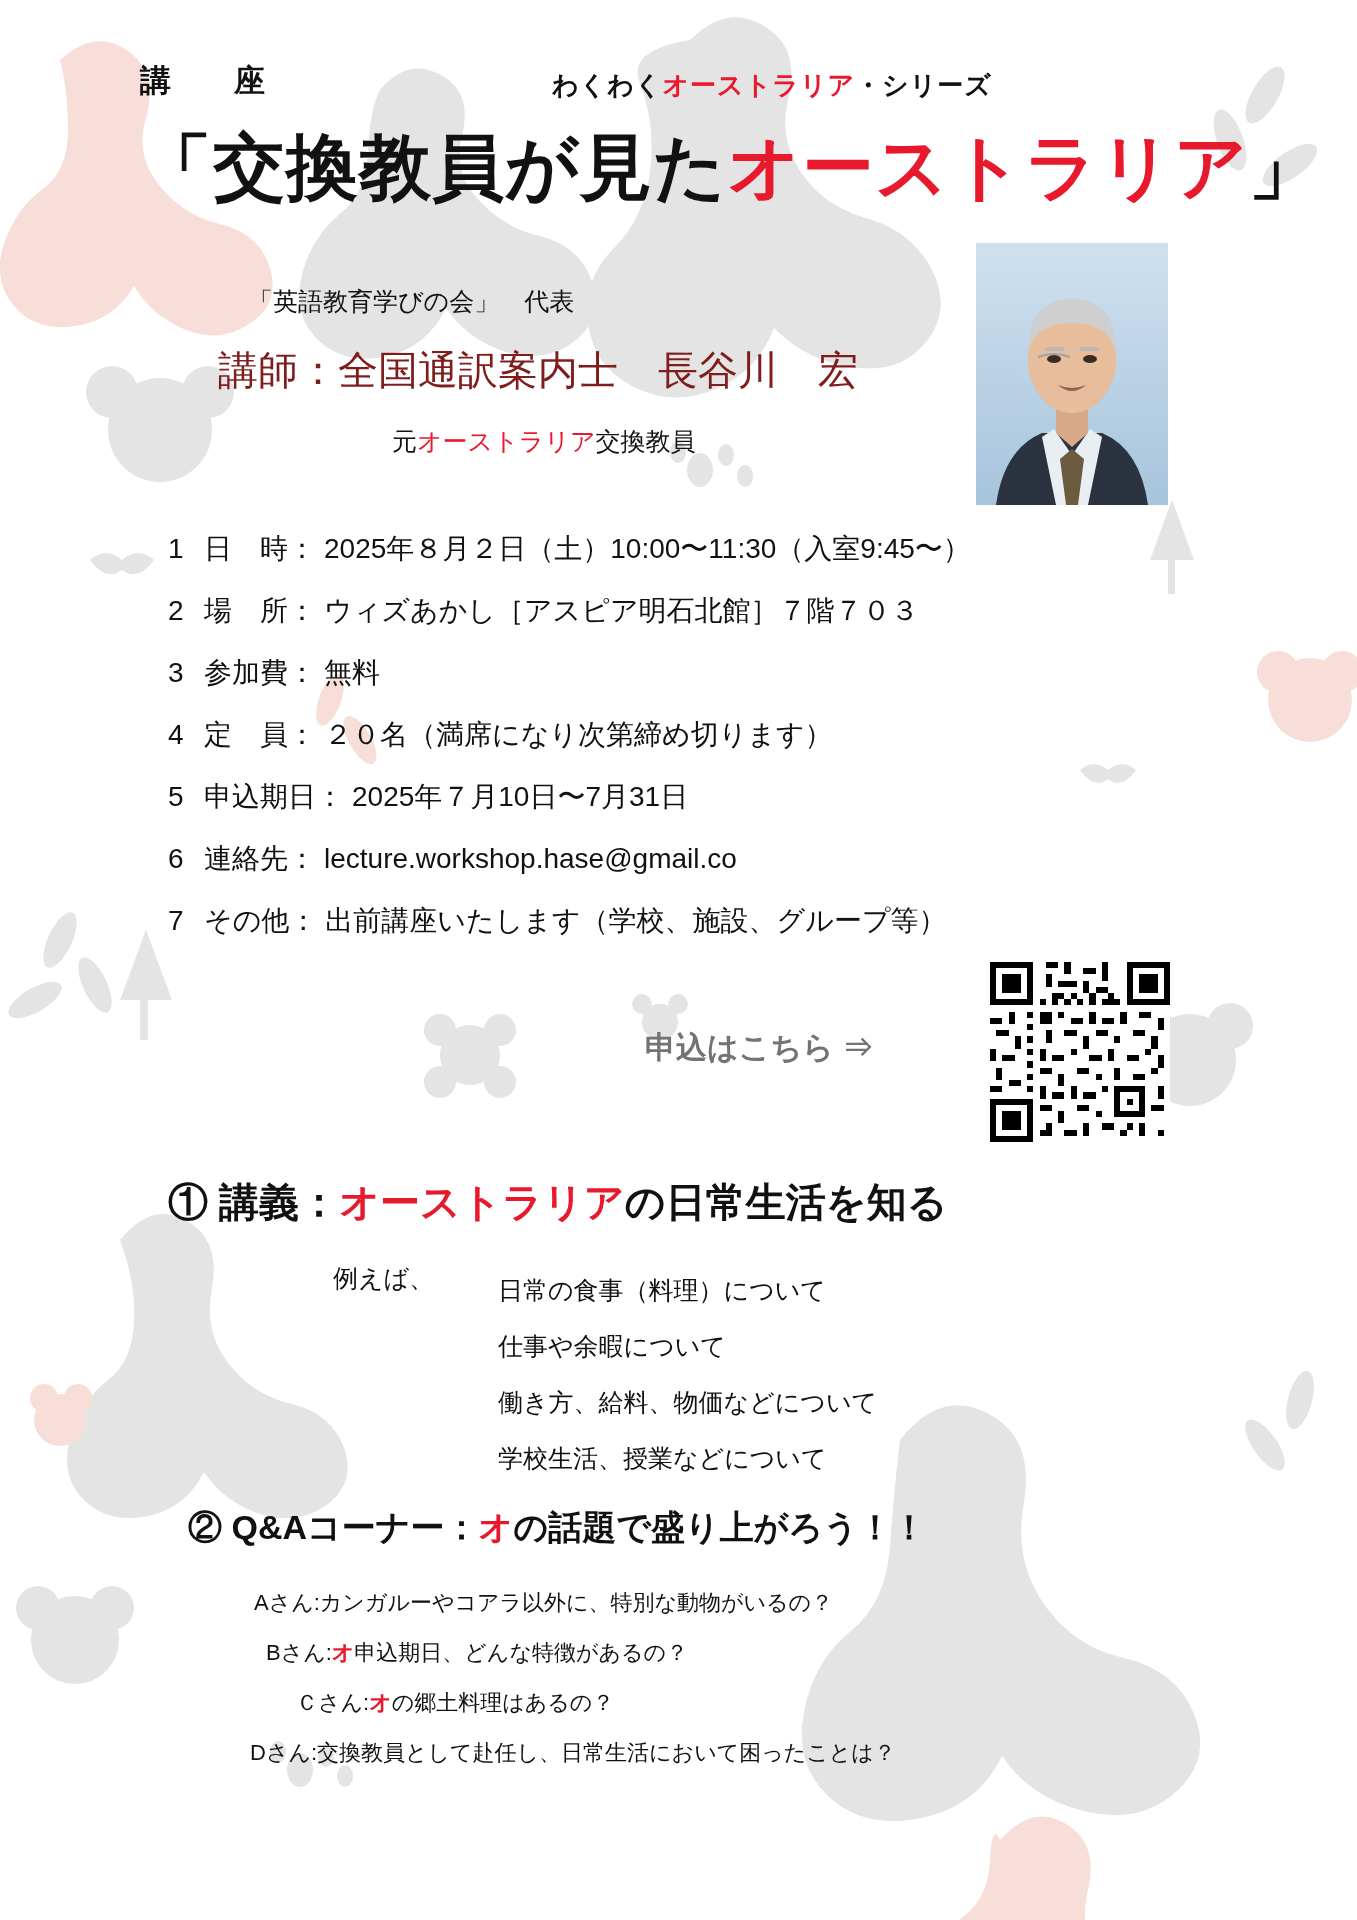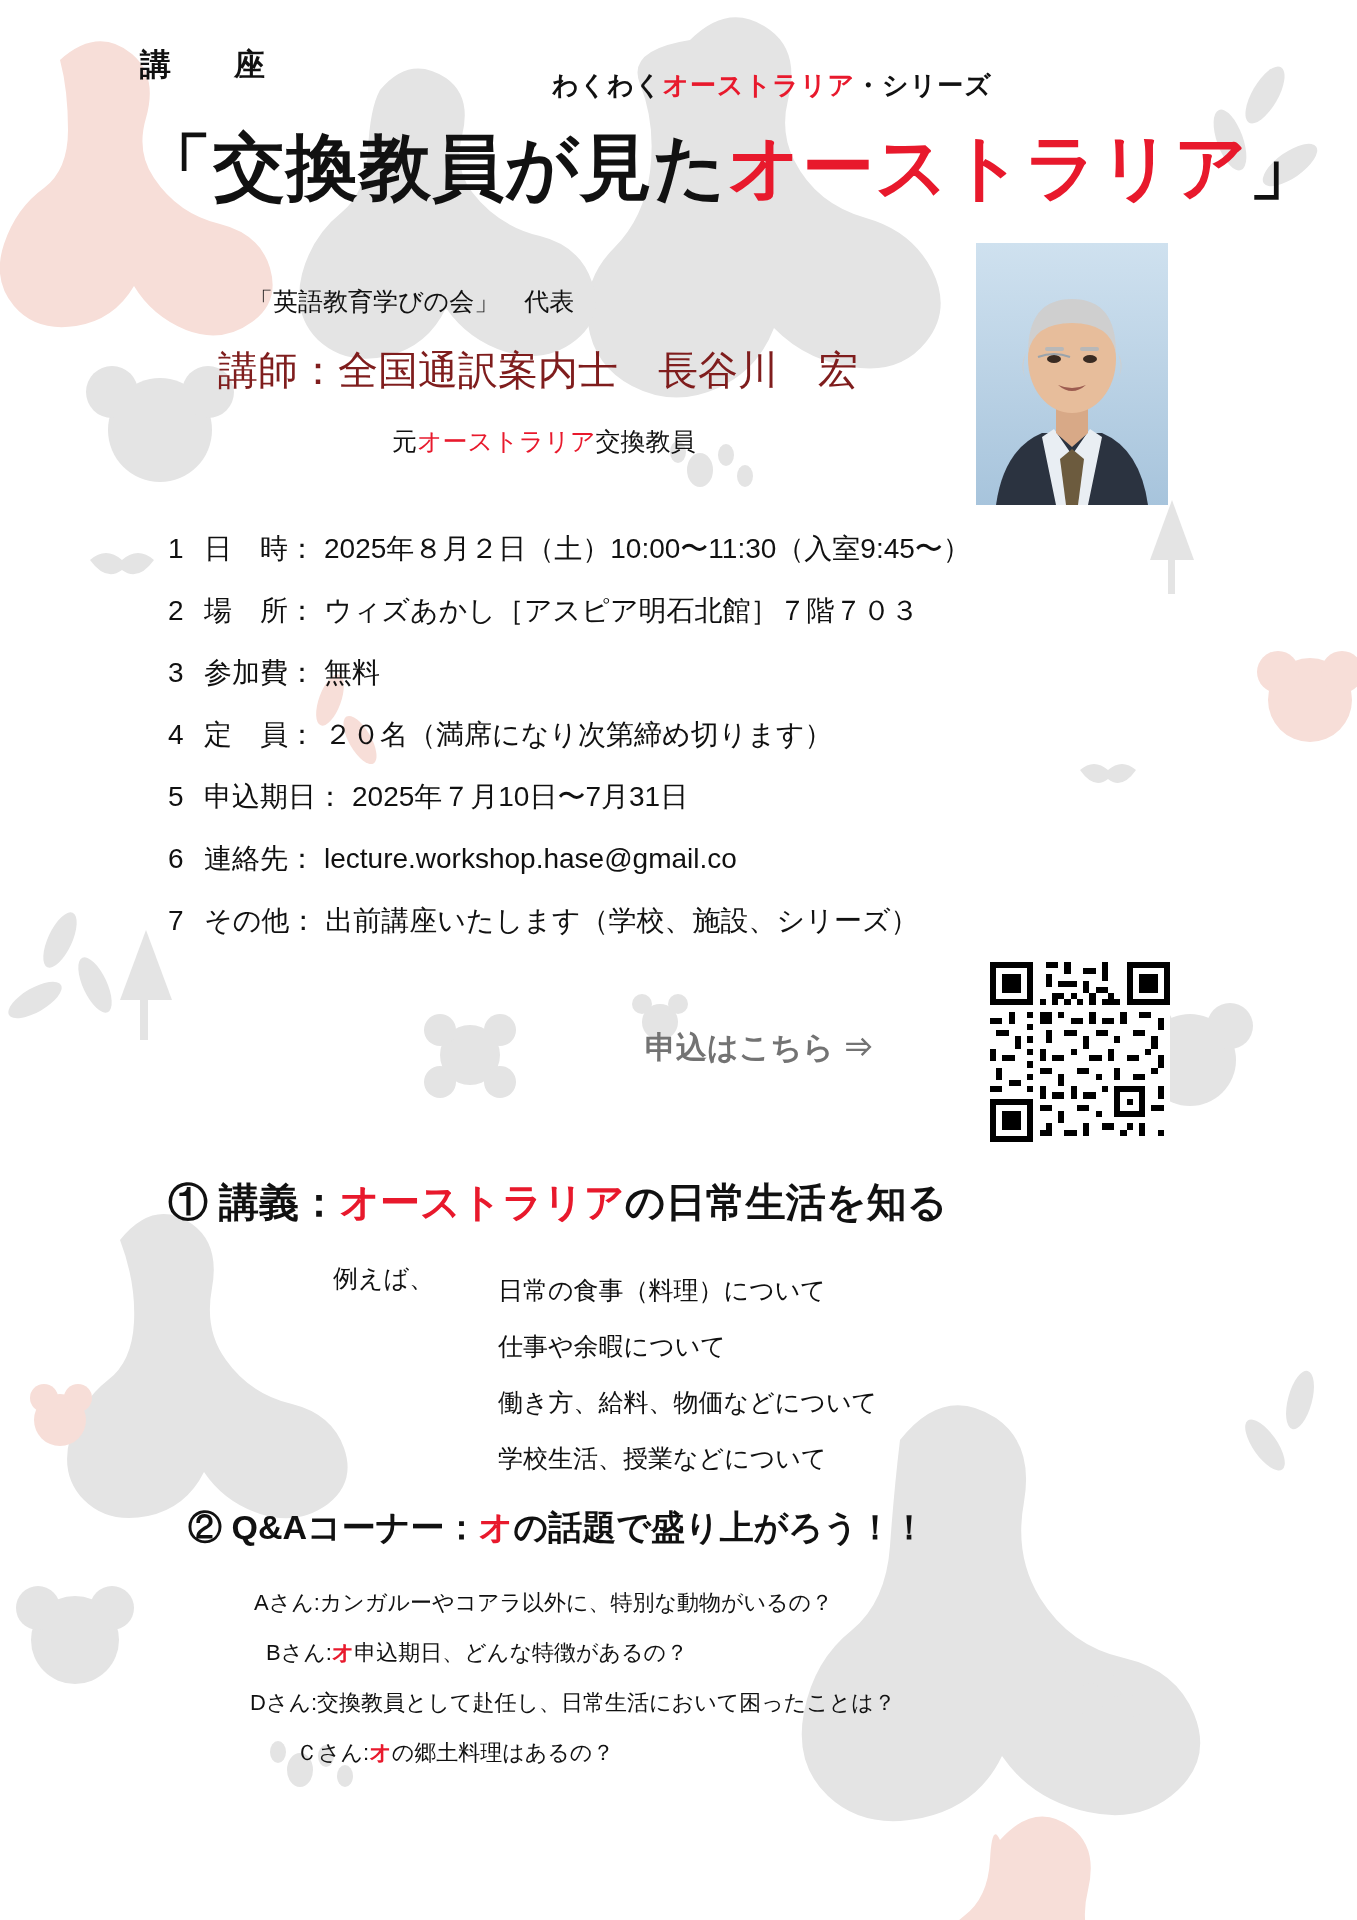--- a/index.html
+++ b/index.html
@@ -27,21 +27,21 @@
   
   #sheet {
     position: absolute;
     inset: 0;
     z-index: 2;
   }
 
   .hdr-kouza {
     position: absolute;
     left: 140px;
-    top: 44px;
+    top: 60px;
     font-size: 31px;
     letter-spacing: 16px;
     font-weight: 700;
     color: #111;
   }
 
   .hdr-series {
     position: absolute;
     left: 552px;
     top: 68px;
@@ -382,21 +382,21 @@
       <span class="info-value">2025年７月10日〜7月31日</span>
     </div>
     <div class="info-row">
       <span class="info-num">6</span>
       <span class="info-label">連絡先：</span>
       <span class="info-value">lecture.workshop.hase@gmail.co</span>
     </div>
     <div class="info-row">
       <span class="info-num">7</span>
       <span class="info-label">その他：</span>
-      <span class="info-value">出前講座いたします（学校、施設、シリーズ）</span>
+      <span class="info-value">出前講座いたします（学校、施設、グループ等）</span>
     </div>
   </div>
 
   <div class="qr-cta">申込はこちら ⇒</div>
   <div class="qr-box">
     <svg width="180" height="180" viewBox="0 0 29 29" shape-rendering="crispEdges" xmlns="http://www.w3.org/2000/svg">
       <rect width="29" height="29" fill="#ffffff"></rect>
       <g fill="#000000">
 
         <rect x="0" y="0" width="7" height="1"></rect>
@@ -528,21 +528,21 @@
     <span>② Q&amp;Aコーナー：</span><span class="accent">オ</span><span>の話題で盛り上がろう！！</span>
   </div>
 
   <div class="qa-list">
     <div class="qa-row indent-3">
       <span>Aさん:</span><span>カンガルーやコアラ以外に、特別な動物がいるの？</span>
     </div>
     <div class="qa-row indent-1">
       <span>Bさん:</span><span class="accent">オ</span><span>申込期日、どんな特徴があるの？</span>
     </div>
+    <div class="qa-row indent-2">
+      <span>Ｃさん:</span><span class="accent">オ</span><span>の郷土料理はあるの？</span>
+    </div>
     <div class="qa-row">
       <span>Dさん:</span><span>交換教員として赴任し、日常生活において困ったことは？</span>
     </div>
-    <div class="qa-row indent-2">
-      <span>Ｃさん:</span><span class="accent">オ</span><span>の郷土料理はあるの？</span>
-    </div>
   </div>
 
 </div>
 
 </body></html>

